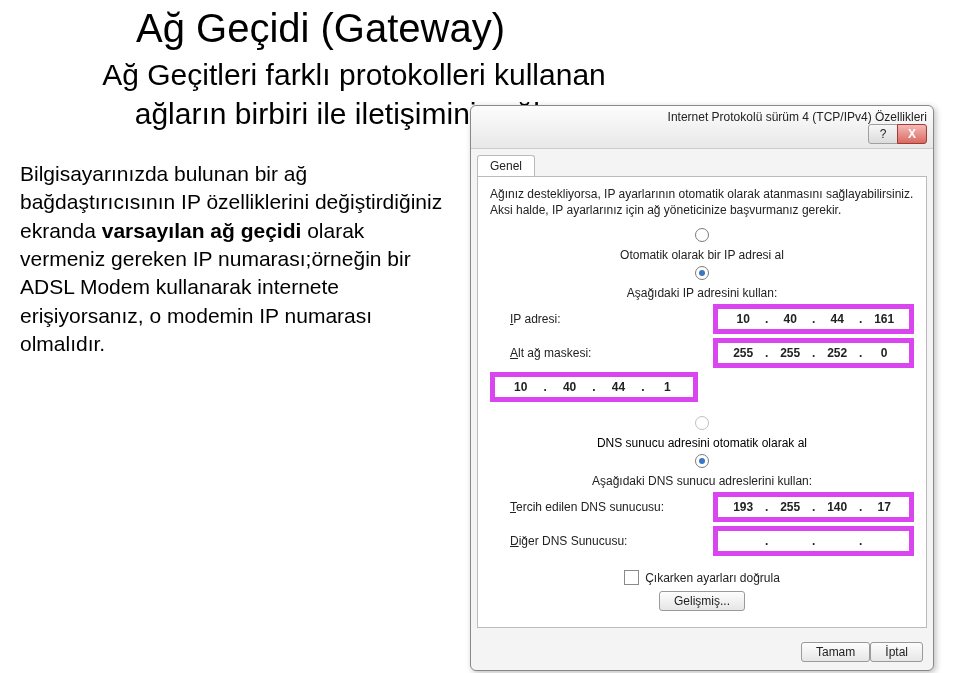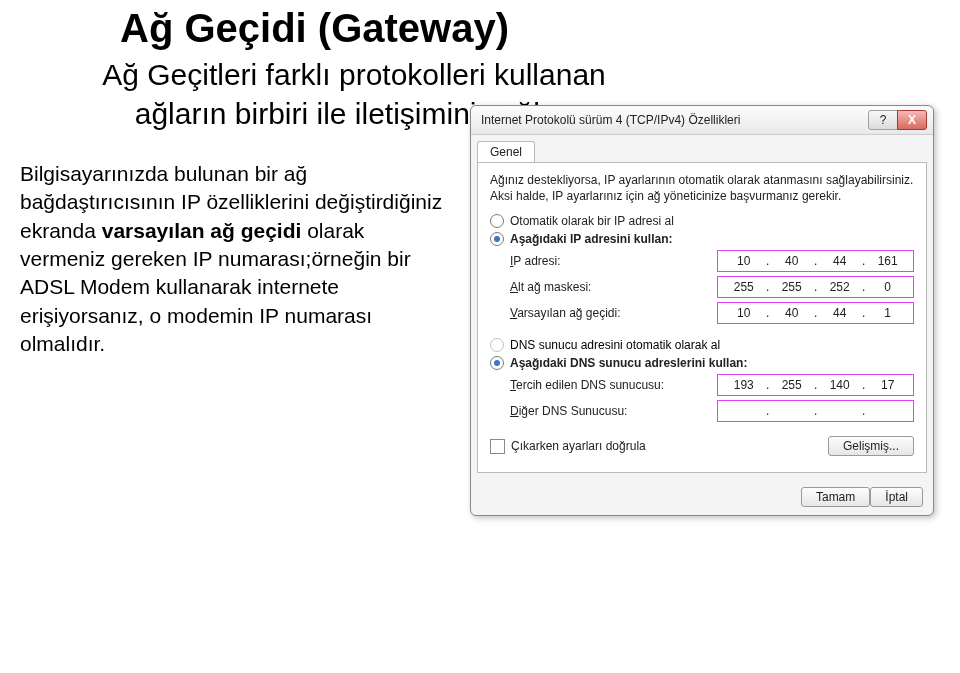--- a/index.html
+++ b/index.html
@@ -11,23 +11,23 @@
     overflow: hidden;
   }
   .page {
     position: relative;
     width: 960px;
     height: 673px;
   }
   .title {
     position: absolute;
     top: 6px;
-    left: 120px;
+    left: 136px;
     font-size: 40px;
-    font-weight: 700;
+    font-weight: 400;
   }
   .subtitle {
     position: absolute;
     top: 55px;
     left: 54px;
     font-size: 30px;
     line-height: 1.3;
     width: 600px;
     text-align: center;
   }
@@ -50,26 +50,27 @@
     background: #f4f4f4;
     border: 1px solid #888;
     border-radius: 6px;
     box-shadow: 2px 2px 6px rgba(0,0,0,0.25);
     font-family: 'Segoe UI', Tahoma, sans-serif;
     font-size: 12px;
     color: #222;
   }
   .dlg-titlebar {
     display: flex;
-    align-items: center;
+    align-items: flex-end;
     justify-content: space-between;
     padding: 4px 6px 4px 10px;
     background: linear-gradient(#fdfdfd,#e8e8e8);
     border-bottom: 1px solid #ccc;
     border-radius: 6px 6px 0 0;
+    flex-direction: column;
   }
   .dlg-title { font-size: 12px; }
   .dlg-titlebar .btns { display: flex; gap: 0; }
   .dlg-titlebar .wbtn {
     width: 28px; height: 18px; background: linear-gradient(#f7f7f7,#dcdcdc);
     border: 1px solid #a0a0a0; display: flex; align-items: center; justify-content: center;
     margin-left: -1px;
   }
   .dlg-titlebar .wbtn:first-child { border-radius: 3px 0 0 3px; }
   .dlg-titlebar .wbtn.close {
@@ -92,37 +93,39 @@
   .panel {
     margin: 0 6px 6px 6px;
     background: #fff;
     border: 1px solid #bbb;
     padding: 10px 12px 12px 12px;
   }
   .desc { margin-bottom: 10px; line-height: 1.3; }
   .radio-row, .check-row {
     display: flex; align-items: center; gap: 6px;
     margin: 4px 0;
+    flex-direction: column;
   }
   .disabled { color: #000000; }
   .field-row {
     display: flex; align-items: center;
     margin: 4px 0;
     gap: 11px;
   }
   .field-label { width: 200px; padding-left: 20px; }
   .field-label .ul { text-decoration: underline; }
-  .bold-f { font-weight: 700; }
+  .bold-f { font-weight: 400; }
   .ip-box {
     display: flex; align-items: center;
-    border: 1px solid #d946ef;
+    border: 5px solid #d946ef;
     background: #fff;
     width: 190px; height: 20px;
     padding: 0 4px;
     font-family: 'Segoe UI', Tahoma, sans-serif;
+    font-weight: bold;
   }
   .ip-seg { flex: 1; text-align: center; font-size: 12px; }
   .ip-dot { padding: 0 1px; font-size: 12px; }
   .checkbox {
     width: 13px; height: 13px; border: 1px solid #8a8a8a; background: #fff;
     display:inline-block;
   }
   .radio {
     width: 12px; height: 12px; border: 1px solid #7a7a7a; border-radius: 50%;
     display: inline-flex; align-items: center; justify-content: center;
@@ -206,21 +209,20 @@
             <span class="ip-dot">.</span>
           <span class="ip-seg">255</span>
             <span class="ip-dot">.</span>
           <span class="ip-seg">252</span>
             <span class="ip-dot">.</span>
           <span class="ip-seg">0</span>
         </span>
       </div>
 
       <div class="field-row">
-        <span class="field-label"><span class="ul">V</span><span>arsayılan ağ geçidi:</span></span>
         <span class="ip-box">
           <span class="ip-seg">10</span>
             <span class="ip-dot">.</span>
           <span class="ip-seg">40</span>
             <span class="ip-dot">.</span>
           <span class="ip-seg">44</span>
             <span class="ip-dot">.</span>
           <span class="ip-seg">1</span>
         </span>
       </div>

